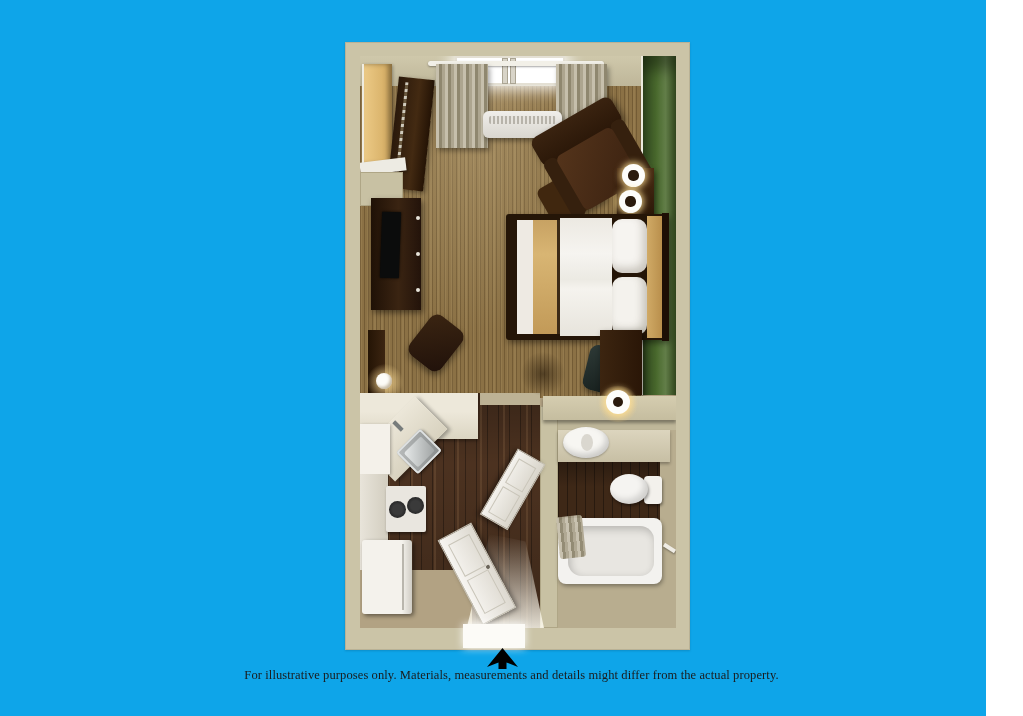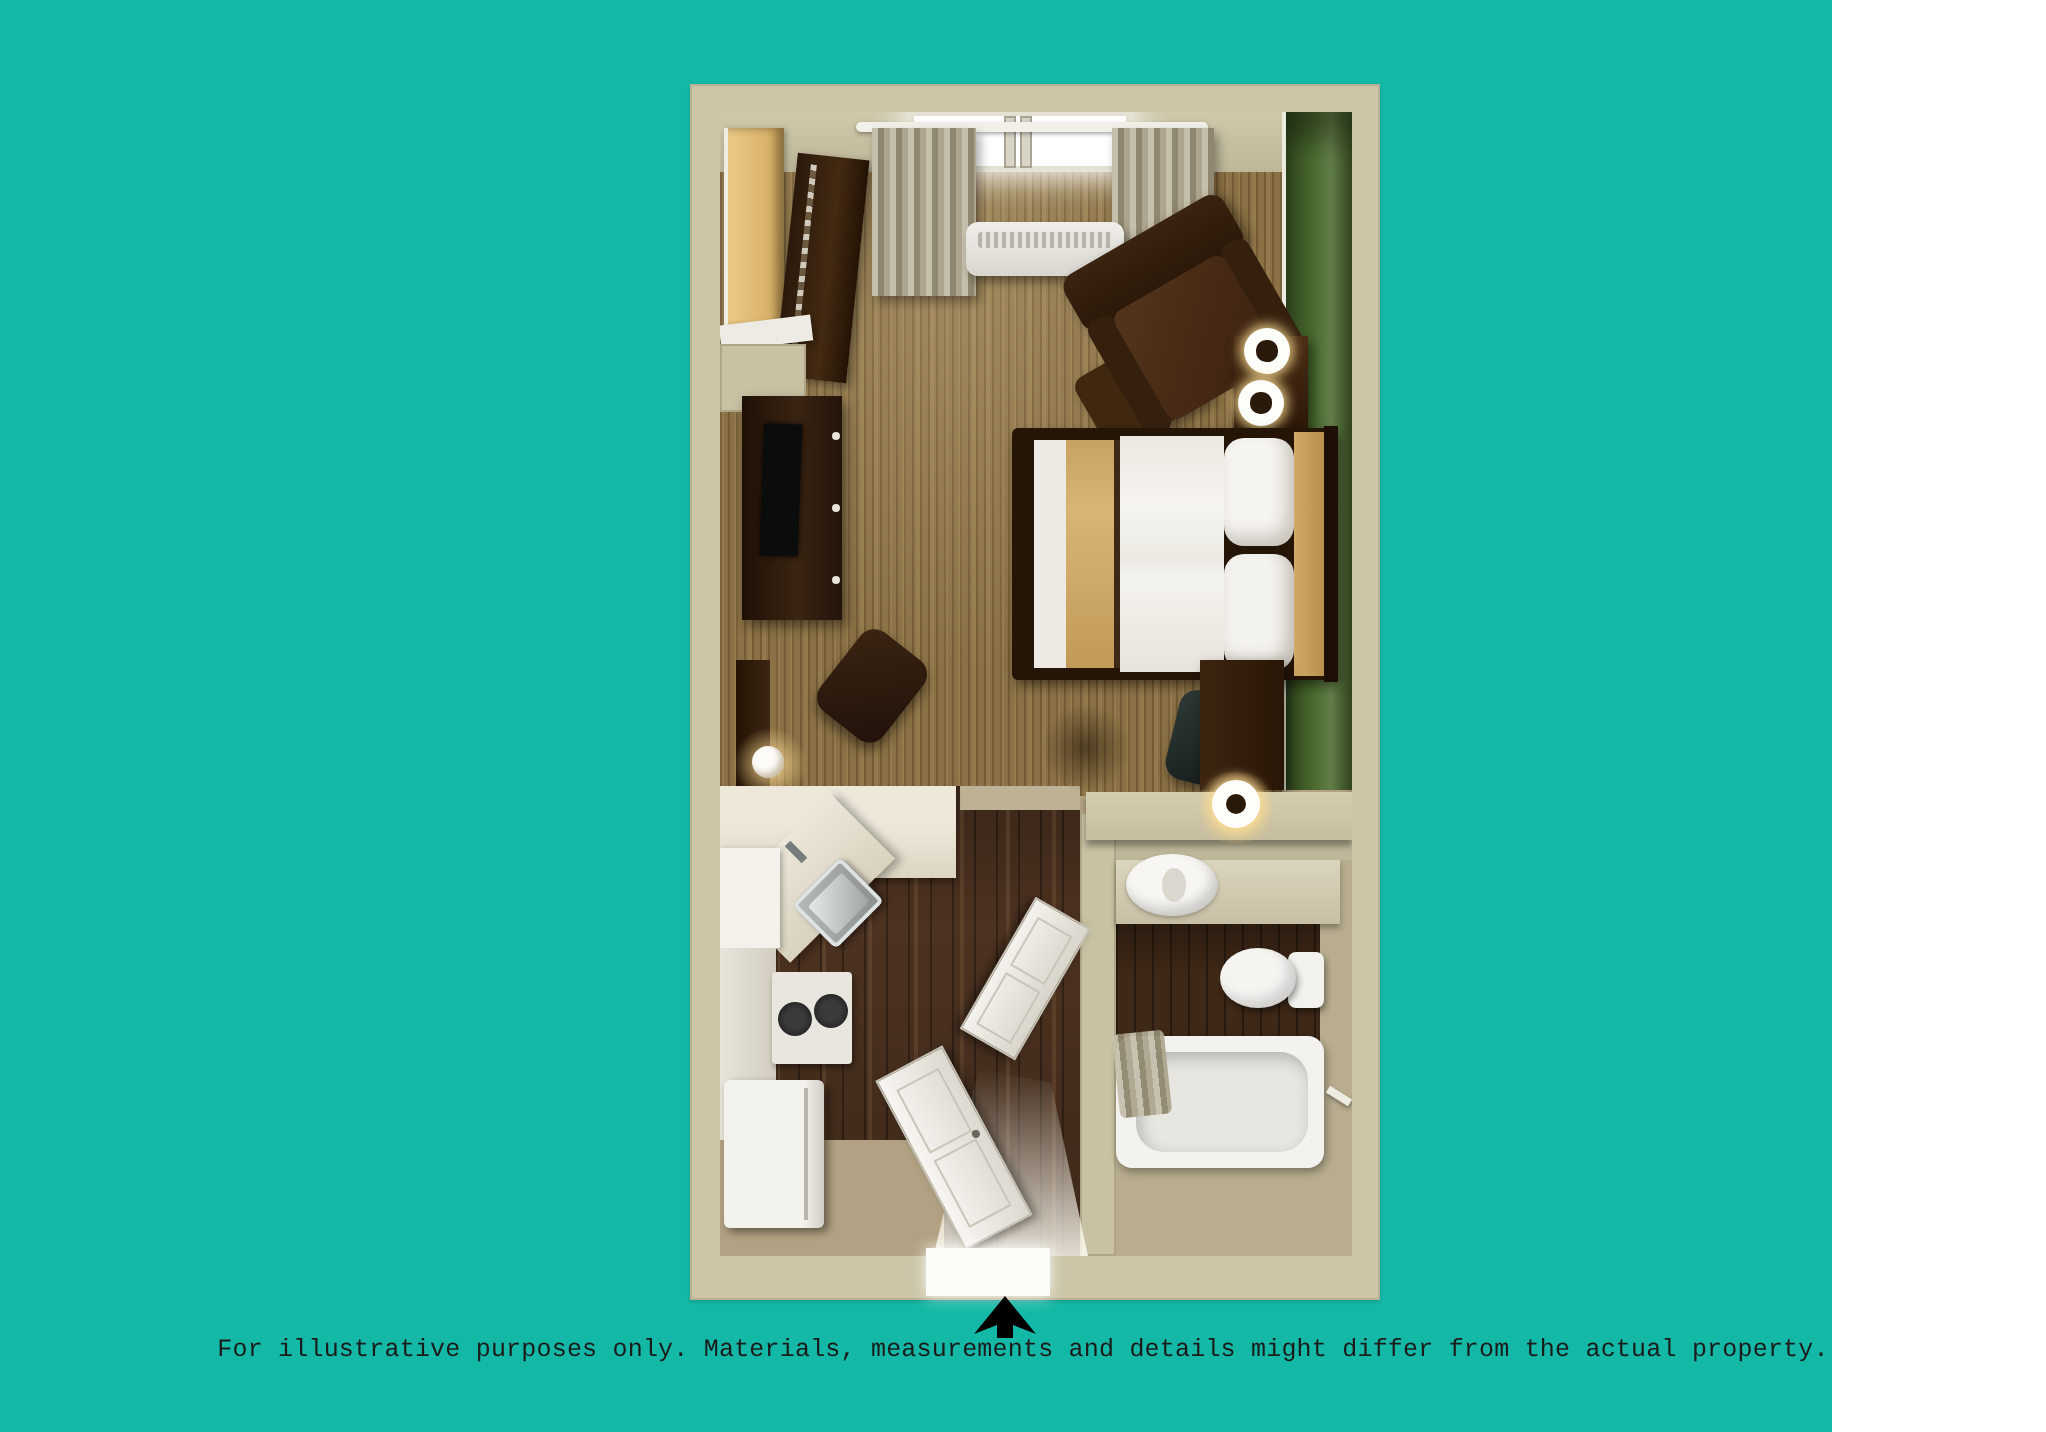--- a/index.html
+++ b/index.html
@@ -1,17 +1,17 @@
 <!DOCTYPE html>
 <html><head>
 <meta charset="utf-8">
 <style>
   html,body{margin:0;padding:0;background:#ffffff;}
-  .stage{position:relative;width:916px;height:716px;background:#14b8a6;overflow:hidden;
-         font-family:Liberation Mono, monospace;}
+  .stage{position:relative;width:986px;height:716px;background:#0ea5e9;overflow:hidden;
+         font-family:Liberation Serif, serif;}
   .a{position:absolute;}
   
   .plan{left:345px;top:42px;width:345px;height:608px;background:#cbc4a7;
         box-shadow:inset 0 0 0 1px #b9b195, 0 1px 2px rgba(0,0,0,.15);}
   .interior{left:15px;top:14px;width:316px;height:572px;background:#b2a283;overflow:hidden;
             box-shadow:inset 0 0 6px rgba(90,80,50,.55);}
   
   .carpet{background-color:#8b7145;
     background-image:
       radial-gradient(ellipse at 42% 10%, rgba(255,240,200,.22), transparent 55%),

